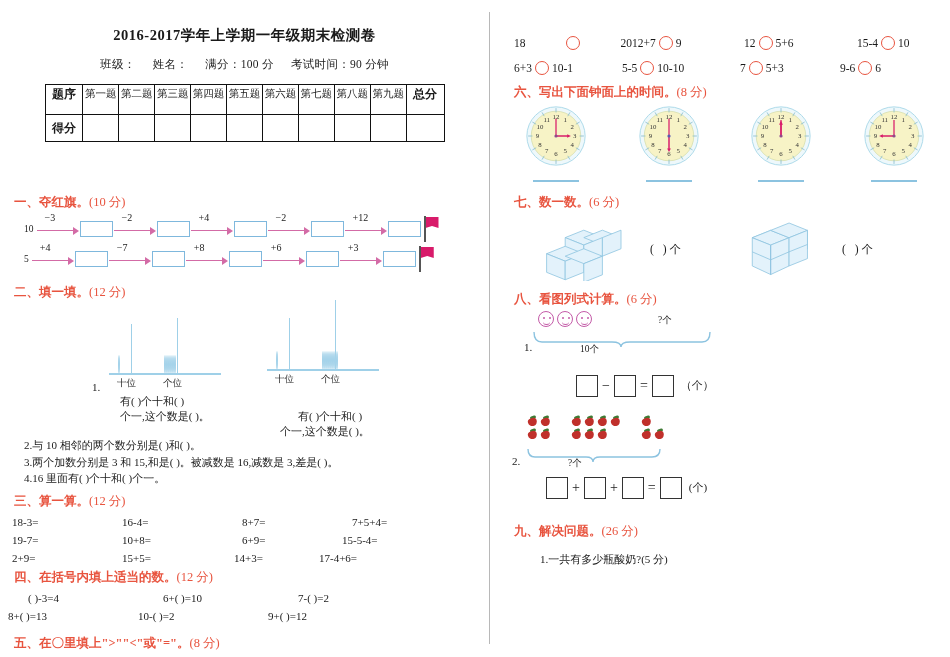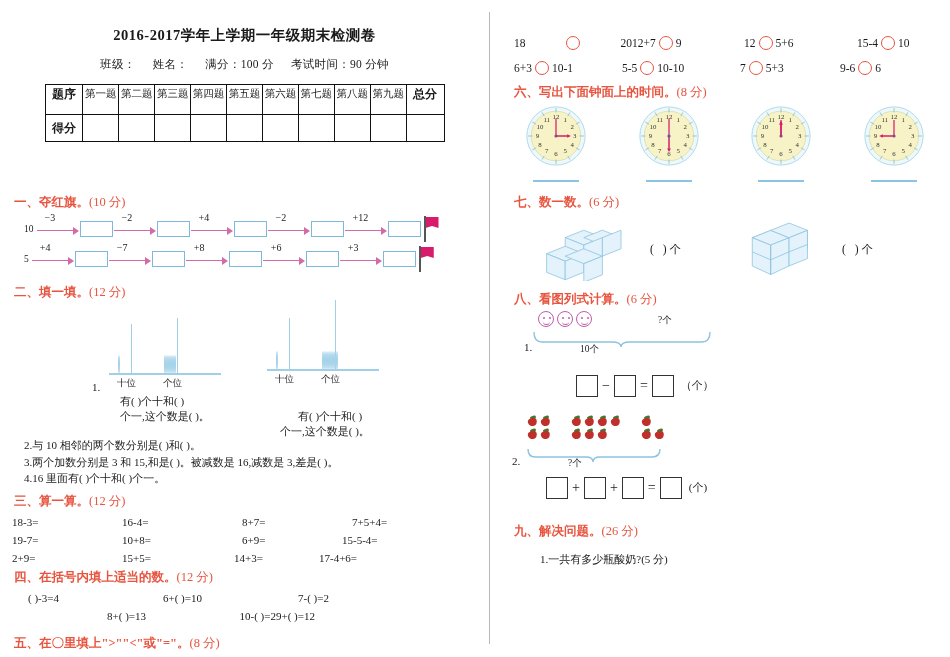--- a/index.html
+++ b/index.html
@@ -312,21 +312,21 @@
     <div style="margin-top:2px;">
       <div class="sec-head">
         <span>四、在括号内填上适当的数。</span><span class="pts">(12 分)</span>
       </div>
       <div class="items-3">
         <div class="row-eq" style="margin-left:28px;">
           <span style="width:135px;">(      )-3=4</span>
           <span style="width:135px;">6+(      )=10</span>
           <span>7-(      )=2</span>
         </div>
-        <div class="row-eq" style="margin-left:16px;text-align:right;">
+        <div class="row-eq" style="margin-left:8px;">
           <span style="width:130px;">8+(      )=13</span>
           <span style="width:130px;">10-(      )=2</span>
           <span>9+(      )=12</span>
         </div>
       </div>
     </div>
 
     <div style="margin-top:10px;">
       <div class="sec-head">
         <span>五、在〇里填上"&gt;""&lt;"或"="。</span><span class="pts">(8 分)</span>

